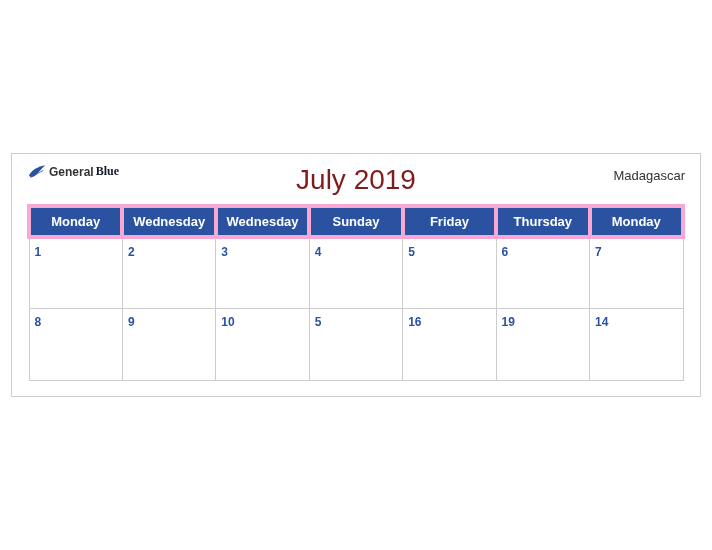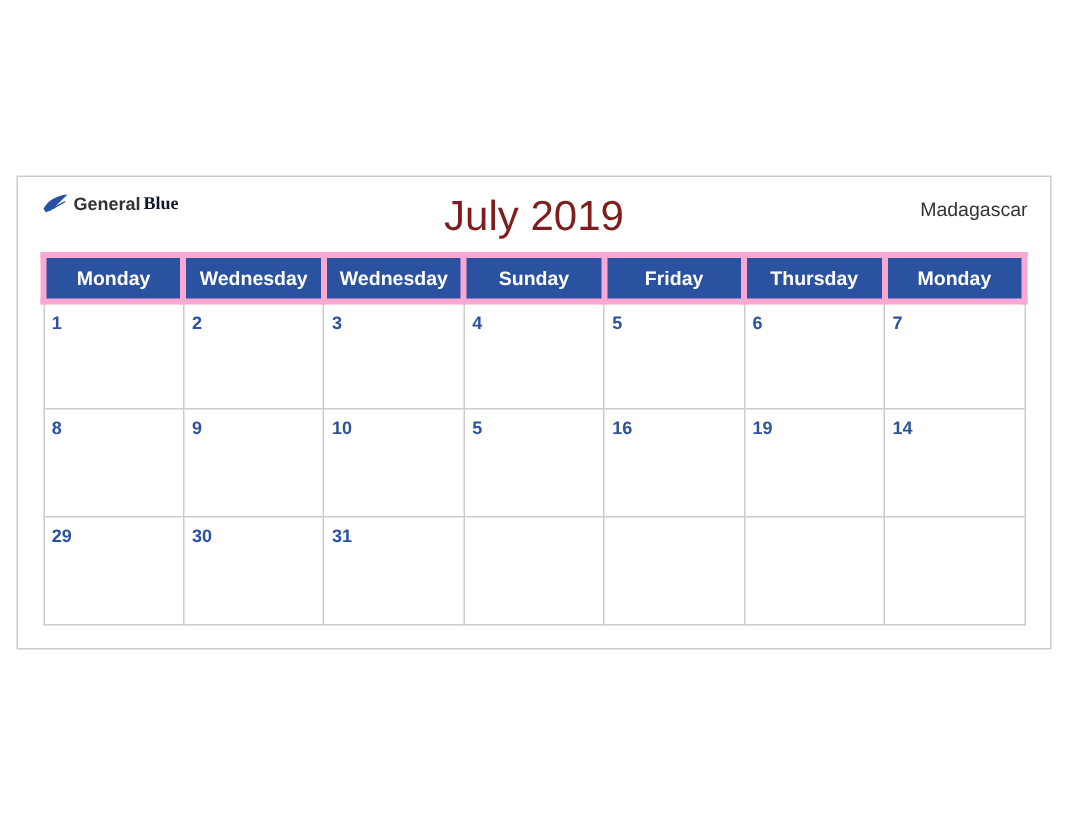--- a/index.html
+++ b/index.html
@@ -140,24 +140,15 @@
         </tr>
         <tr>
           <td><span class="day-number">8</span></td>
           <td><span class="day-number">9</span></td>
           <td><span class="day-number">10</span></td>
           <td><span class="day-number">5</span></td>
           <td><span class="day-number">16</span></td>
           <td><span class="day-number">19</span></td>
           <td><span class="day-number">14</span></td>
         </tr>
-        <tr>
-          <td><span class="day-number">29</span></td>
-          <td><span class="day-number">30</span></td>
-          <td><span class="day-number">31</span></td>
-          <td class="empty-cell"></td>
-          <td class="empty-cell"></td>
-          <td class="empty-cell"></td>
-          <td class="empty-cell"></td>
-        </tr>
       </tbody>
   </table>
 </div>
 
 </body></html>

